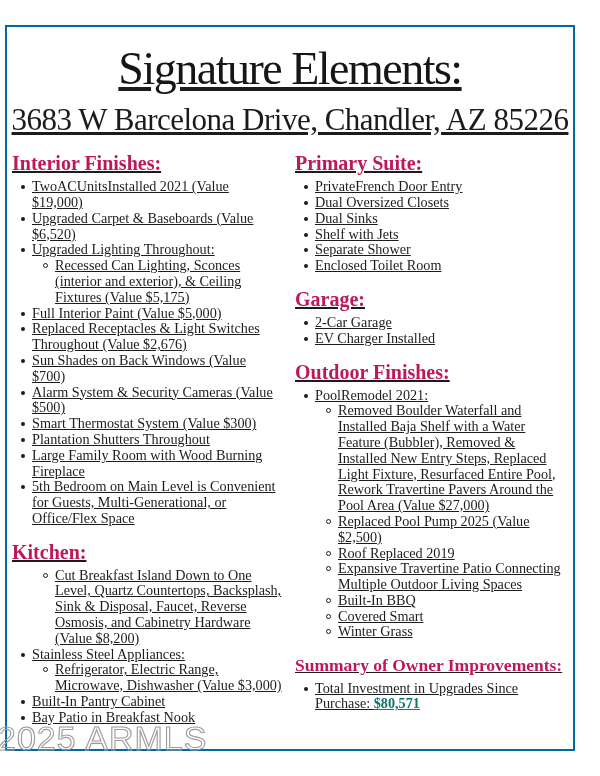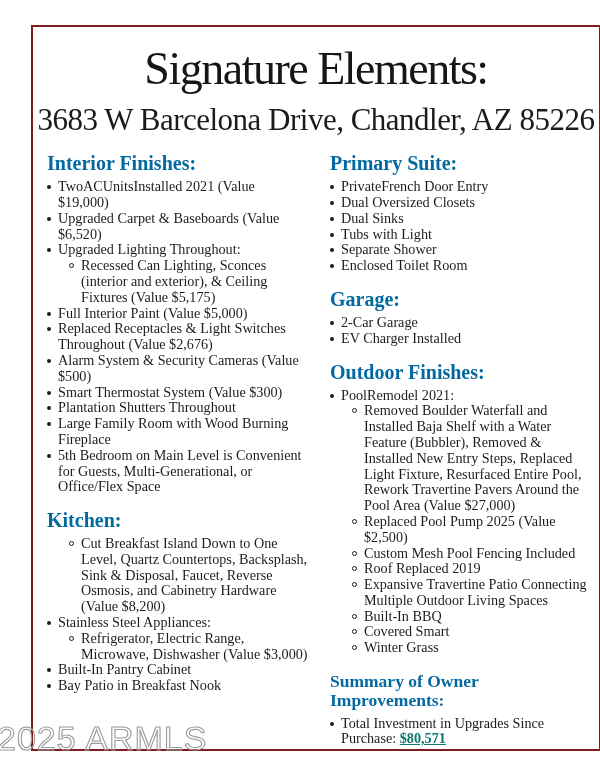--- a/index.html
+++ b/index.html
@@ -8,26 +8,27 @@
     width: 600px;
     height: 776px;
     background: #ffffff;
     font-family: "Liberation Serif", serif;
     color: #1c1c1c;
     position: relative;
     overflow: hidden;
   }
   .frame {
     position: absolute;
-    left: 31px;
+    left: 5px;
     top: 25px;
     width: 566px;
     height: 722px;
-    border: 2px solid #7f1d1d;
+    border: 2px solid #0369a1;
     background: #ffffff;
+    text-decoration: underline;
   }
   .page-header { text-align: center; padding-top: 16px; }
   .page-title {
     margin: 0;
     font-size: 46px;
     font-weight: 500;
     letter-spacing: -1.5px;
     line-height: 1.12;
     color: #161616;
   }
@@ -42,23 +43,23 @@
     display: flex;
     margin-top: 15px;
     padding: 0 6px 0 5px;
   }
   .col { box-sizing: border-box; }
   .col-left { width: 283px; padding-right: 13px; }
   .col-right { flex: 1; }
   h2.section-heading {
     font-size: 20px;
     font-weight: bold;
-    margin: 14px 0 5px 9px;
+    margin: 14px 0 5px 0;
     line-height: 1.1;
-    color: #0369a1;
+    color: #be185d;
   }
   .col h2.section-heading:first-child { margin-top: 0; }
   .col-right h2.section-heading:last-of-type { font-size: 17.5px; margin-top: 16px; }
   ul.section-list { list-style: none; margin: 0; padding: 0; }
   ul.section-list li {
     position: relative;
     font-size: 14.2px;
     line-height: 15.8px;
     color: #1c1c1c;
   }
@@ -116,20 +117,21 @@
   <div class="columns">
     <div class="col col-left" id="col-left">
         <h2 class="section-heading">Interior Finishes:</h2>
         <ul class="section-list">
           <li class="l1"><span>TwoACUnitsInstalled 2021 (Value $19,000)</span></li>
           <li class="l1"><span>Upgraded Carpet &amp; Baseboards (Value $6,520)</span></li>
           <li class="l1"><span>Upgraded Lighting Throughout:</span></li>
           <li class="l2"><span>Recessed Can Lighting, Sconces (interior and exterior), &amp; Ceiling Fixtures (Value $5,175)</span></li>
           <li class="l1"><span>Full Interior Paint (Value $5,000)</span></li>
           <li class="l1"><span>Replaced Receptacles &amp; Light Switches Throughout (Value $2,676)</span></li>
+          <li class="l1"><span>Sun Shades on Back Windows (Value $700)</span></li>
           <li class="l1"><span>Alarm System &amp; Security Cameras (Value $500)</span></li>
           <li class="l1"><span>Smart Thermostat System (Value $300)</span></li>
           <li class="l1"><span>Plantation Shutters Throughout</span></li>
           <li class="l1"><span>Large Family Room with Wood Burning Fireplace</span></li>
           <li class="l1"><span>5th Bedroom on Main Level is Convenient for Guests, Multi-Generational, or Office/Flex Space</span></li>
         </ul>
         <h2 class="section-heading">Kitchen:</h2>
         <ul class="section-list">
           <li class="l2"><span>Cut Breakfast Island Down to One Level, Quartz Countertops, Backsplash, Sink &amp; Disposal, Faucet, Reverse Osmosis, and Cabinetry Hardware (Value $8,200)</span></li>
           <li class="l1"><span>Stainless Steel Appliances:</span></li>
@@ -137,35 +139,34 @@
           <li class="l1"><span>Built-In Pantry Cabinet</span></li>
           <li class="l1"><span>Bay Patio in Breakfast Nook</span></li>
         </ul>
       </div>
     <div class="col col-right" id="col-right">
         <h2 class="section-heading">Primary Suite:</h2>
         <ul class="section-list">
           <li class="l1"><span>PrivateFrench Door Entry</span></li>
           <li class="l1"><span>Dual Oversized Closets</span></li>
           <li class="l1"><span>Dual Sinks</span></li>
-          <li class="l1"><span>Tubs with Light</span></li>
+          <li class="l1"><span>Shelf with Jets</span></li>
           <li class="l1"><span>Separate Shower</span></li>
           <li class="l1"><span>Enclosed Toilet Room</span></li>
         </ul>
         <h2 class="section-heading">Garage:</h2>
         <ul class="section-list">
           <li class="l1"><span>2-Car Garage</span></li>
           <li class="l1"><span>EV Charger Installed</span></li>
         </ul>
         <h2 class="section-heading">Outdoor Finishes:</h2>
         <ul class="section-list">
           <li class="l1"><span>PoolRemodel 2021:</span></li>
           <li class="l2"><span>Removed Boulder Waterfall and Installed Baja Shelf with a Water Feature (Bubbler), Removed &amp; Installed New Entry Steps, Replaced Light Fixture, Resurfaced Entire Pool, Rework Travertine Pavers Around the Pool Area (Value $27,000)</span></li>
           <li class="l2"><span>Replaced Pool Pump 2025 (Value $2,500)</span></li>
-          <li class="l2"><span>Custom Mesh Pool Fencing Included</span></li>
           <li class="l2"><span>Roof Replaced 2019</span></li>
           <li class="l2"><span>Expansive Travertine Patio Connecting Multiple Outdoor Living Spaces</span></li>
           <li class="l2"><span>Built-In BBQ</span></li>
           <li class="l2"><span>Covered Smart</span></li>
           <li class="l2"><span>Winter Grass</span></li>
         </ul>
         <h2 class="section-heading">Summary of Owner Improvements:</h2>
         <ul class="section-list">
           <li class="l1"><span>Total Investment in Upgrades Since Purchase: </span><span class="highlight-value">$80,571</span></li>
         </ul>

